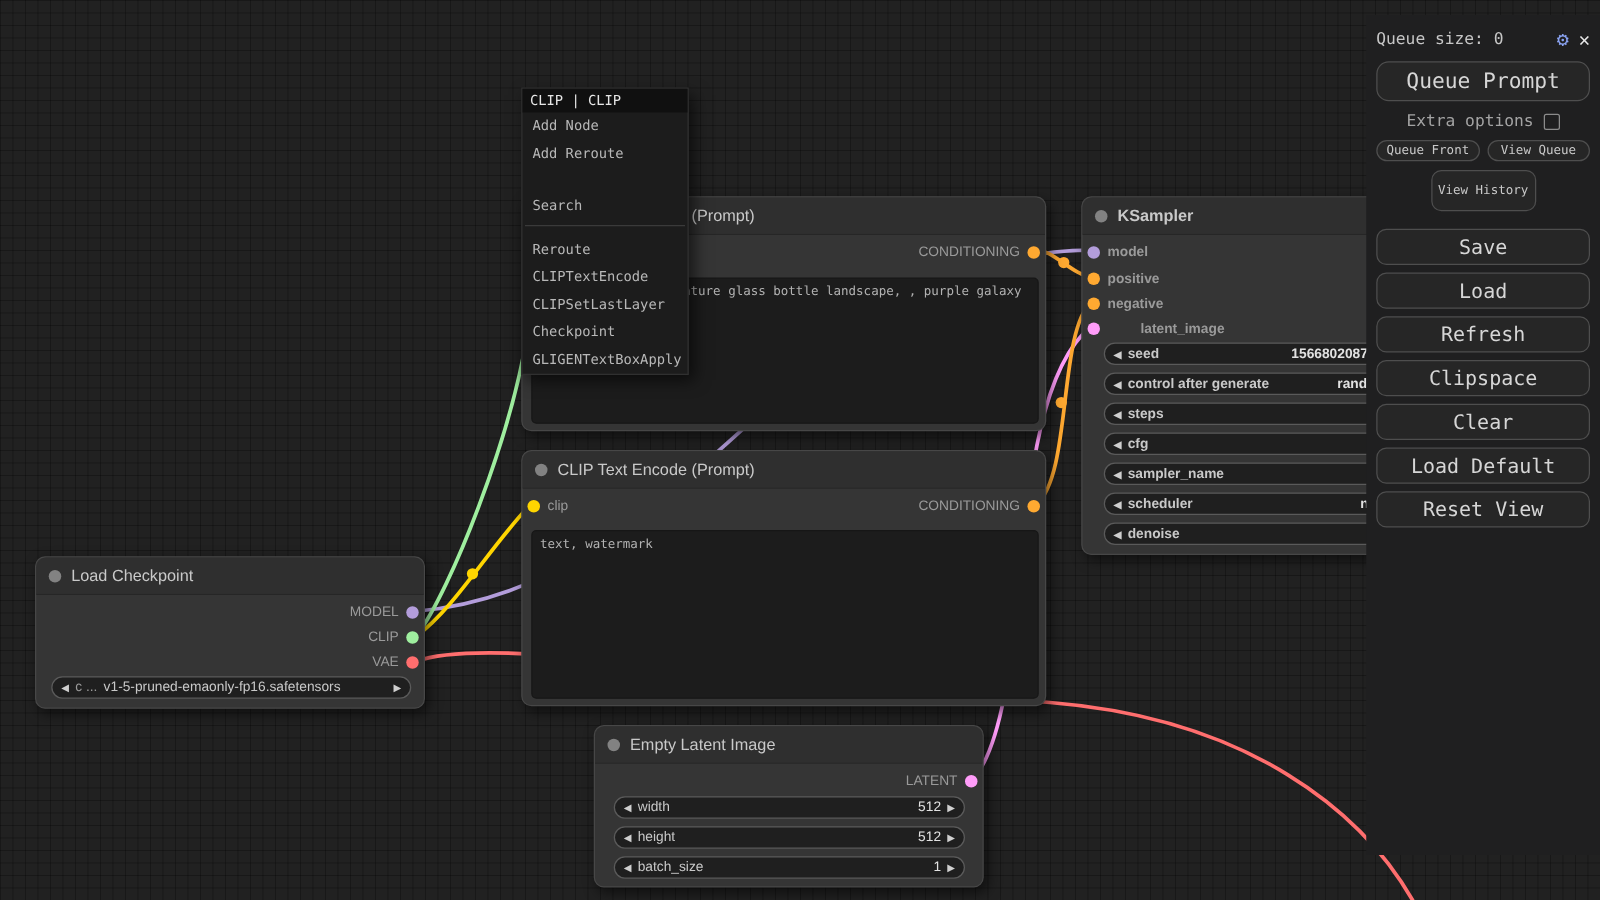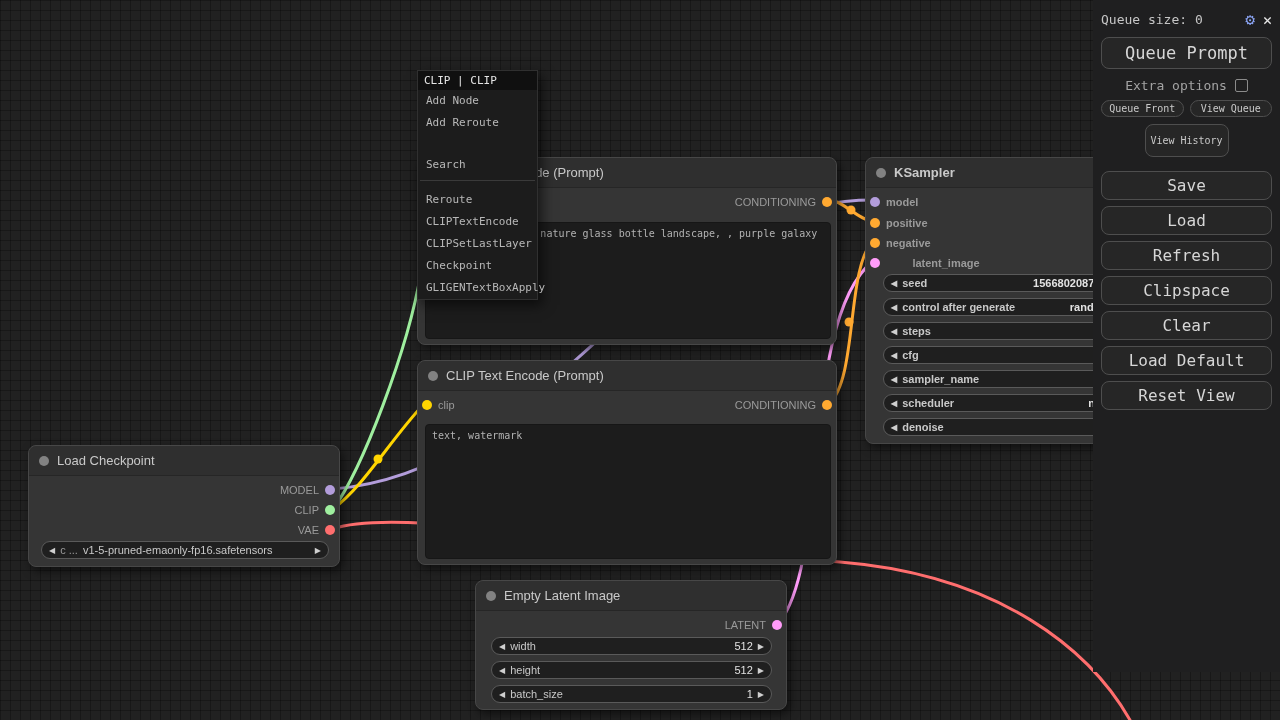--- a/index.html
+++ b/index.html
@@ -56,48 +56,48 @@
     font-size:11px; color:#c9c9c9; padding:0 7px;
     white-space:nowrap; overflow:hidden;
   }
   .widget .arr { font-size:8px; color:#cfcfcf; flex:0 0 auto; }
   .widget .wlabel { color:#c9c9c9; }
   .widget .wlabel.dim { color:#9a9a9a; }
   .widget .wvalue { margin-left:auto; color:#e2e2e2; }
 
   
   #ctxmenu {
-    position:absolute; left:417px; top:70px; width:121px; z-index:5;
+    position:absolute; left:417px; top:70px; width:134px; z-index:5;
     background:#1c1c1c; border:1px solid #303030;
     box-shadow:4px 5px 12px rgba(0,0,0,0.6);
     font:11px "DejaVu Sans Mono", monospace;
   }
   #ctxmenu .cm-title {
     background:#101010; color:#e6e6e6; height:19px; line-height:19px; padding:0 6px;
   }
   #ctxmenu .cm-item { height:22px; line-height:22px; padding:0 8px; color:#b8b8b8; cursor:pointer; }
   #ctxmenu .cm-item.search { margin:20px 0 4px 0; }
   #ctxmenu .cm-sep { border-top:1px solid #3a3a3a; margin:0 2px; }
 
   
   #sidebar {
-    position:absolute; left:1093px; top:0; width:187px; height:672px; z-index:10;
+    position:absolute; left:1093px; top:12px; width:187px; height:672px; z-index:10;
     background:#1f1f20; color:#d0d0d0;
     font-family:"DejaVu Sans Mono", monospace;
   }
   .sb-top { display:flex; align-items:center; padding:10px 8px 2px 8px; font-size:13px; color:#c6c6c6; }
   .gear { margin-left:auto; font-size:16px; color:#8aa3f2; cursor:pointer; }
   .xclose { margin-left:8px; font-size:15px; color:#e8e8e8; cursor:pointer; }
   .sb-btn {
     display:block; width:171px; margin:6px auto 0 auto; height:29px;
     background:#262626; border:1px solid #4e4e4e; border-radius:8px;
     color:#d6d6d6; font-family:inherit; font-size:16px; cursor:pointer;
     text-align:center; line-height:27px;
   }
-  .sb-btn.big { height:32px; line-height:30px; font-size:17px; }
+  .sb-btn.big { height:32px; line-height:30px; font-size:17px;border-radius:10px; }
   .extra-row { display:flex; align-items:center; justify-content:center; gap:8px; margin-top:9px; font-size:13px; color:#a3a3a3; }
   .chk { width:13px; height:13px; border:1px solid #8b8b8b; border-radius:2px; background:transparent; cursor:pointer; }
   .sb-smallrow { display:flex; gap:6px; margin:7px 8px 0 8px; }
   .sb-small {
     flex:1; height:17px; background:#262626; border:1px solid #4e4e4e; border-radius:9px;
     color:#c9c9c9; font-family:inherit; font-size:10px; line-height:15px; text-align:center; cursor:pointer;
   }
   .sb-history {
     display:block; width:84px; margin:7px auto 0 auto; height:33px;
     background:#262626; border:1px solid #4e4e4e; border-radius:8px;

